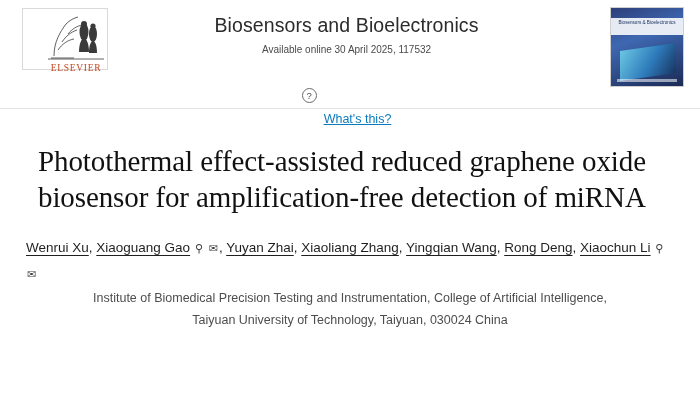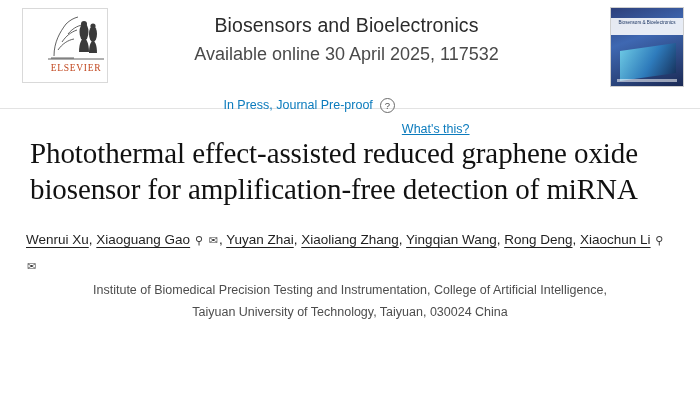--- a/index.html
+++ b/index.html
@@ -27,21 +27,21 @@
     height: 108px;
     border-bottom: 1px solid #e3e3e3;
   }
 
   
   .elsevier-logo {
     position: absolute;
     left: 22px;
     top: 8px;
     width: 86px;
-    height: 75px;
+    height: 62px;
     border: 1px solid #d9d9d9;
     box-sizing: border-box;
     background: #ffffff;
     display: flex;
     flex-direction: column;
     align-items: center;
     justify-content: flex-start;
     padding-top: 3px;
     padding-left: 22px;
   }
@@ -67,21 +67,21 @@
     text-align: center;
   }
   .journal-title {
     font-size: 19.5px;
     color: #2b2b2b;
     font-family: "Liberation Sans", sans-serif;
     letter-spacing: 0.1px;
   }
   .journal-sub {
     margin-top: 7px;
-    font-size: 18px;
+    font-size: 10px;
     color: #4a4a4a;
   }
   .journal-status {
     margin-top: 9px;
     font-size: 12.5px;
     color: #0b7bbd;
     display: flex;
     align-items: center;
     justify-content: center;
     gap: 7px;
@@ -152,21 +152,21 @@
   
   .body-wrap {
     padding: 22px 26px 0 26px;
   }
   .article-title {
     font-family: "Liberation Serif", serif;
     font-size: 29px;
     line-height: 36px;
     color: #111111;
     font-weight: normal;
-    margin: 4px;
+    margin: 12px;
     letter-spacing: -0.1px;
   }
 
   .authors {
     margin-top: 20px;
     font-size: 13.5px;
     line-height: 26px;
     color: #1f1f1f;
   }
   .author {
@@ -222,21 +222,20 @@
           <path d="M4 47 L60 47" stroke="#3a3a3a" stroke-width="0.8" fill="none"></path>
         </svg>
       </div>
       <div class="elsevier-word">ELSEVIER</div>
     </div>
 
     <div class="journal-block">
       <div class="journal-title">Biosensors and Bioelectronics</div>
       <div class="journal-sub">Available online 30 April 2025, 117532</div>
       <div class="journal-status">
-        <span>In Press, Journal Pre-proof</span>
         <span class="q-circle">?</span>
         <span class="whats-this">What's this?</span>
       </div>
     </div>
 
     <div class="cover-thumb">
       <div class="cover-band">Biosensors &amp; Bioelectronics</div>
       <div class="cover-chip"></div>
       <div class="cover-line"></div>
     </div>

